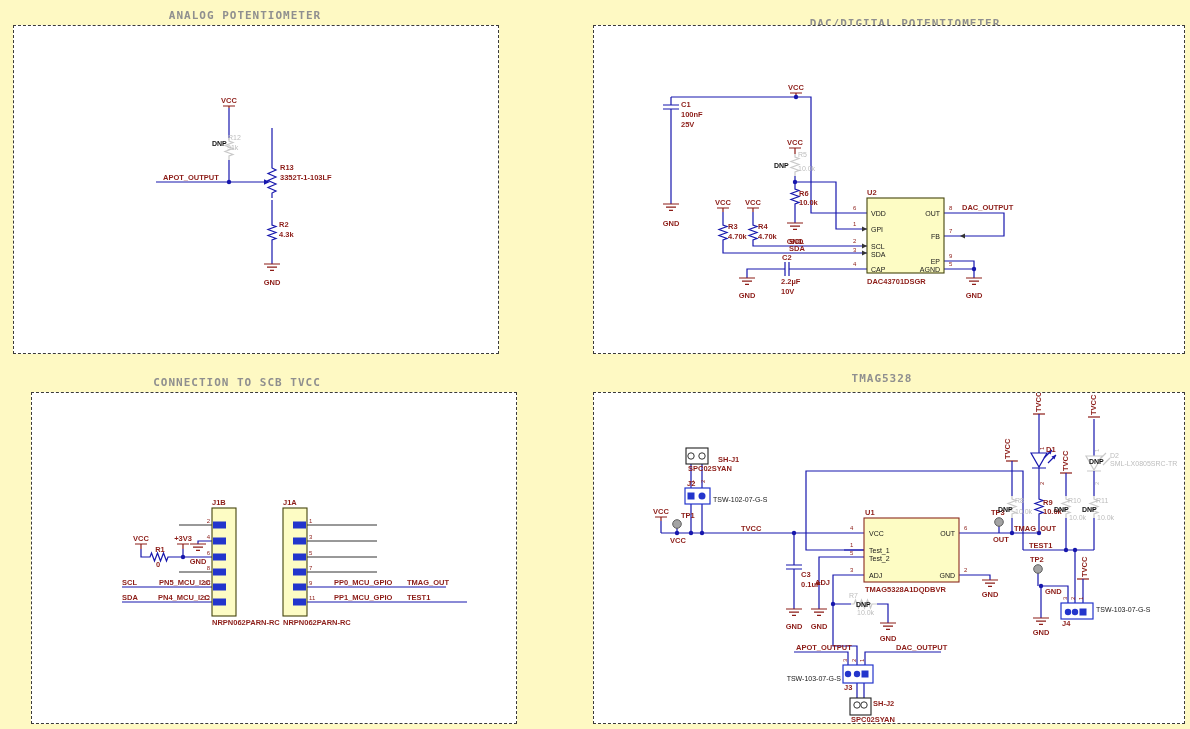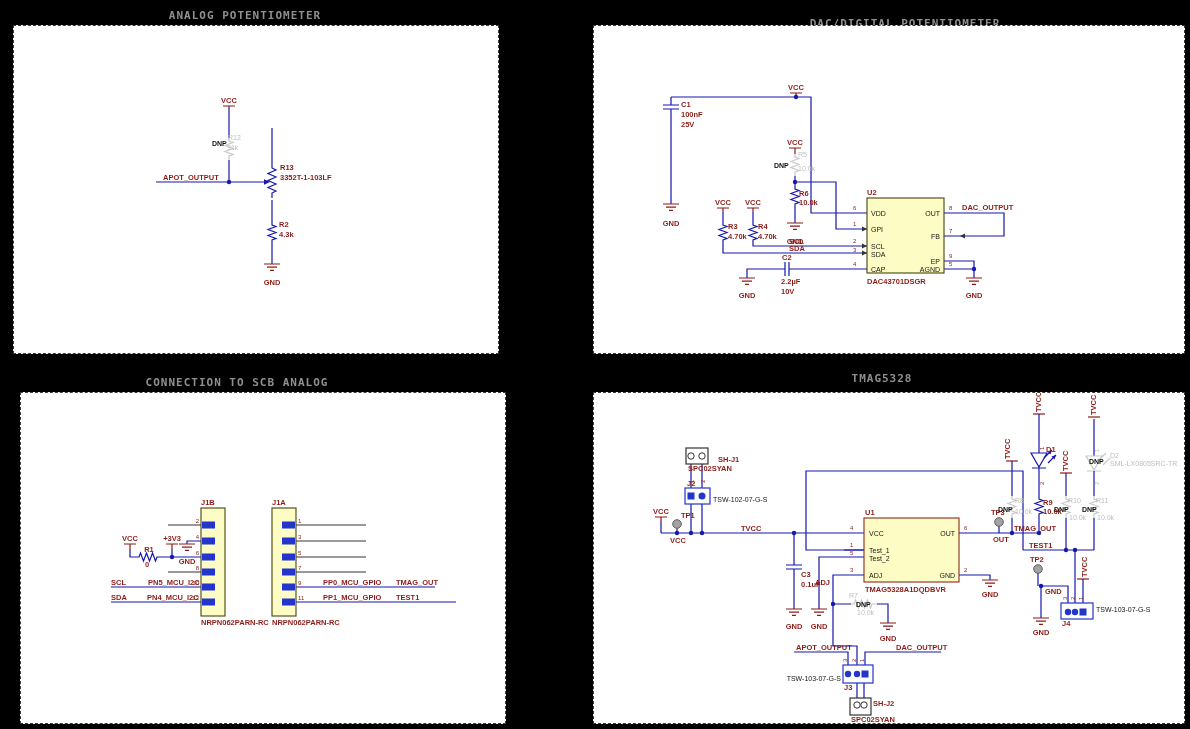--- a/index.html
+++ b/index.html
@@ -1,16 +1,16 @@
 <!DOCTYPE html>
 <html><head>
 <meta charset="utf-8">
 <style>
   html,body{margin:0;padding:0;background:#fff;}
-  #sheet{position:relative;width:1190px;height:729px;background:#000000;font-family:"Liberation Sans",sans-serif;overflow:hidden;text-decoration:underline;}
+  #sheet{position:relative;width:1190px;height:729px;background:#fef9c3;font-family:"Liberation Sans",sans-serif;overflow:hidden;text-decoration:underline;}
   .panel{position:absolute;border:1px dashed #3a3a3a;background:#fff;}
   .ptitle{position:absolute;transform:translateX(-50%);font-family:"DejaVu Sans Mono",monospace;font-weight:bold;font-size:11px;letter-spacing:1px;color:#8f8f8f;white-space:nowrap;}
   svg{position:absolute;left:0;top:0;}
   svg text{font-family:"Liberation Sans",sans-serif;}
   .t{font-size:7.5px;font-weight:bold;fill:#8c1c17;}
   .pn{font-size:6px;fill:#8c1c17;}
   .nm{font-size:7px;fill:#161616;font-weight:normal;}
   .dnp{font-size:7px;font-weight:bold;fill:#111;}
   .gy{fill:#bdbdbd;font-weight:normal;}
   .w{stroke:#1717ad;stroke-width:1.2;fill:none;}
@@ -26,21 +26,21 @@
   .tp{fill:#a3a3a3;stroke:#5f5f5f;stroke-width:1;}
   .ar{fill:#333;stroke:none;}
 </style>
 </head>
 <body>
 
 <div id="sheet">
 
   <div class="ptitle" style="left:245px;top:9px;">ANALOG POTENTIOMETER</div>
   <div class="ptitle" style="left:905px;top:17px;">DAC/DIGITAL POTENTIOMETER</div>
-  <div class="ptitle" style="left:237px;top:376px;">CONNECTION TO SCB ANALOG</div>
+  <div class="ptitle" style="left:237px;top:376px;">CONNECTION TO SCB TVCC</div>
   <div class="ptitle" style="left:882px;top:372px;">TMAG5328</div>
 
   <div class="panel" style="left:13px;top:25px;width:484px;height:327px;">
     <svg width="484" height="327" viewBox="0 0 484 327">
       <g>
         <path class="pw" d="M209,80 H221 M215,80 V82"></path>
         <path class="w" d="M215,82 V112"></path>
         <path class="w rg" transform="translate(215,112)" d="M0,0 v3 l4,1.5 l-8,3 l8,3 l-8,3 l8,3 l-4,1.5 v4"></path>
         <path class="w" d="M215,134 V156"></path>
         <path class="w" d="M142,156 H250"></path>
@@ -145,21 +145,21 @@
       <text class="pn" x="259" y="240">4</text>
       <text class="pn" x="355" y="184">8</text>
       <text class="pn" x="355" y="207">7</text>
       <text class="pn" x="355" y="232">9</text>
       <text class="pn" x="355" y="240">5</text>
       <text class="t" x="368" y="184">DAC_OUTPUT</text>
       <text class="t" x="380" y="272" text-anchor="middle">GND</text>
     </svg>
   </div>
 
-  <div class="panel" style="left:20px;top:392px;width:484px;height:330px;">
+  <div class="panel" style="left:31px;top:392px;width:484px;height:330px;">
     <svg width="484" height="330" viewBox="0 0 484 330">
       <g>
         <path class="wk" d="M147,132 H181 M147,179 H181"></path>
         <path class="w" d="M181,148 H166 V151"></path>
         <path class="pw" transform="translate(166,151)" d="M-8,0 H8 M-5,3.2 H5 M-2,6.4 H2"></path>
         <path class="pw" d="M103,151 H115 M109,151 V156"></path>
         <path class="w" d="M109,156 V164 H115"></path>
         <path class="w" transform="translate(115,164)" d="M0,0 h3 l1.5,-4 l3,8 l3,-8 l3,8 l3,-8 l3,8 l1.5,-4 h5"></path>
         <path class="w" d="M141,164 H181"></path>
         <path class="pw" d="M145,151 H157 M151,151 V156"></path>

